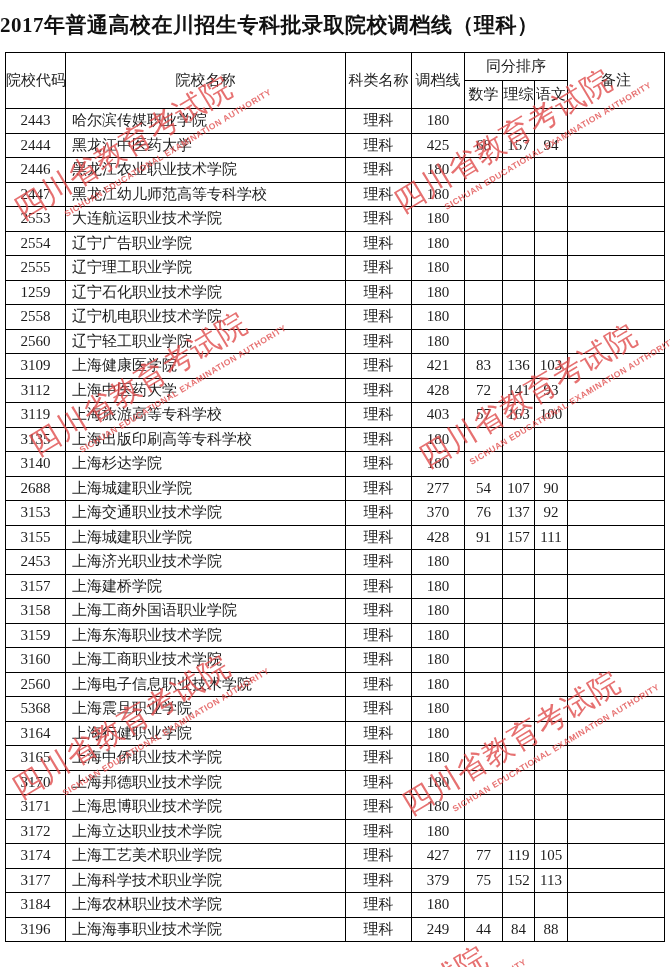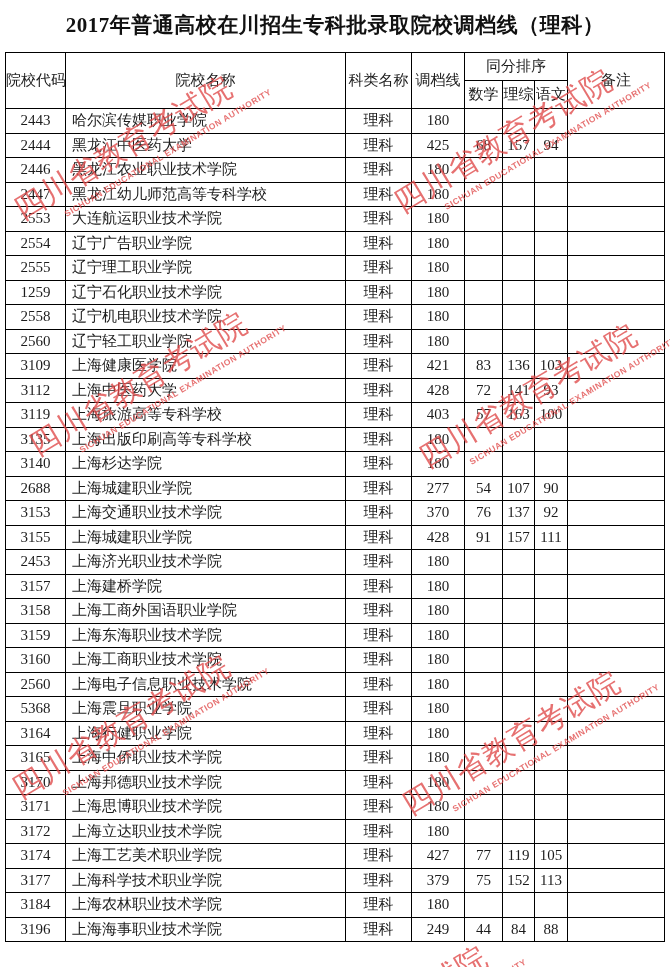--- a/index.html
+++ b/index.html
@@ -3,21 +3,21 @@
 <meta charset="utf-8">
 <style>
   html,body{margin:0;padding:0;}
   body{
     width:670px;height:967px;position:relative;overflow:hidden;
     background:#ffffff;
     font-family:"Liberation Serif","DejaVu Serif",serif;
     color:#1c1c1c;
   }
   .page-title{
-    text-align:center;
+    text-align:left;
     font-size:21px;
     font-weight:bold;
     padding-top:11px;
     letter-spacing:0.5px;
     color:#111;
   }
   table.score-table{
     position:absolute;
     left:5px;top:52px;
     width:659px;

